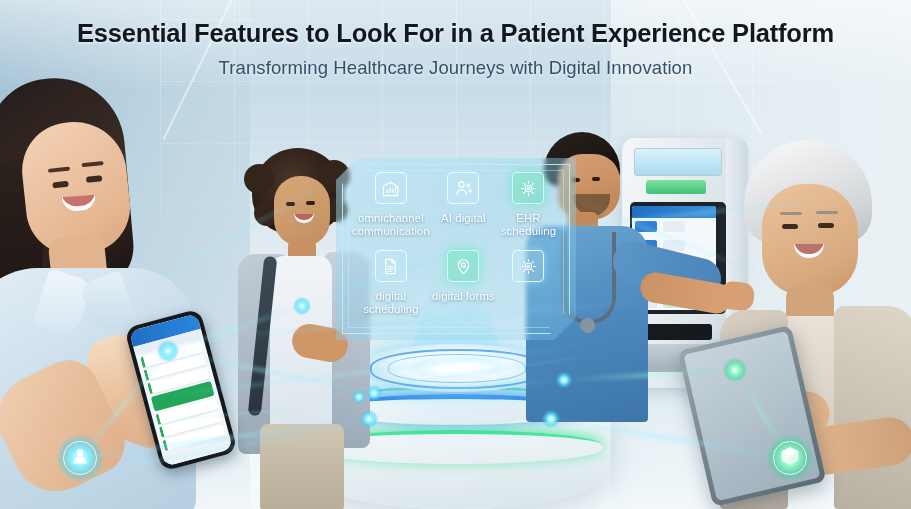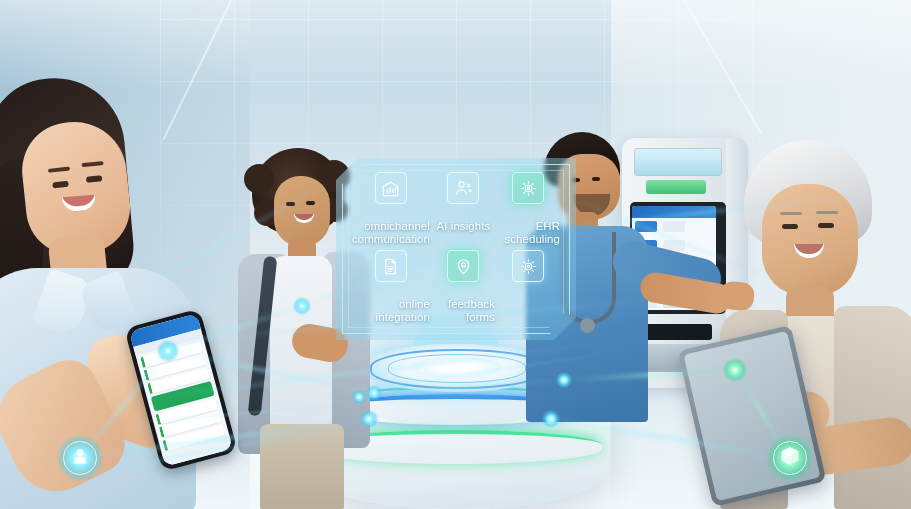--- a/index.html
+++ b/index.html
@@ -416,22 +416,22 @@
     background:rgba(200,240,252,.2);
     box-shadow:0 0 9px rgba(170,235,255,.6);
   }
   .tile-icon.accent{
     background:linear-gradient(150deg,rgba(110,235,185,.55),rgba(70,215,170,.35));
     border-color:rgba(215,255,240,.95);
     box-shadow:0 0 11px rgba(90,235,190,.75);
   }
   .tile-icon svg{display:block;}
   .tile-label{
-    margin-top:16px;font-size:11.4px;line-height:12.6px;color:#ffffff;
-    text-align:right;font-weight:400;letter-spacing:.1px;
+    margin-top:8px;font-size:11.4px;line-height:12.6px;color:#ffffff;
+    text-align:center;font-weight:400;letter-spacing:.1px;
     text-shadow:0 1px 3px rgba(25,80,115,.55);
   }
 
   
   .net{position:absolute;inset:0;z-index:28;pointer-events:none;}
   .node{
     position:absolute;border-radius:50%;
     display:flex;align-items:center;justify-content:center;
     z-index:33;
   }
@@ -653,50 +653,50 @@
         <div class="tile-label">omnichannel communication</div>
       </div>
       <div class="tile">
         <div class="tile-icon">
           <svg width="19" height="19" viewBox="0 0 24 24">
             <circle stroke="#ffffff" fill="none" stroke-width="1.5" stroke-linecap="round" stroke-linejoin="round" cx="9.5" cy="7" r="3.3"></circle>
             <path stroke="#ffffff" fill="none" stroke-width="1.5" stroke-linecap="round" stroke-linejoin="round" d="M3.5 19.5c0-3.4 2.7-5.8 6-5.8s6 2.4 6 5.8"></path>
             <path stroke="#ffffff" fill="none" stroke-width="1.5" stroke-linecap="round" stroke-linejoin="round" d="M16.5 6.5l3.5 3.5M20 6.5l-3.5 3.5M19 13.5l2.5 2.5M21.5 13.5L19 16"></path>
           </svg>
         </div>
-        <div class="tile-label">AI insights</div>
+        <div class="tile-label">AI digital</div>
       </div>
       <div class="tile">
         <div class="tile-icon accent">
           <svg width="19" height="19" viewBox="0 0 24 24">
             <circle stroke="#ffffff" fill="none" stroke-width="1.5" stroke-linecap="round" stroke-linejoin="round" cx="12" cy="12" r="4.1"></circle>
             <circle stroke="#ffffff" fill="none" stroke-width="1.5" stroke-linecap="round" stroke-linejoin="round" cx="12" cy="12" r="1.5"></circle>
             <path stroke="#ffffff" fill="none" stroke-width="1.5" stroke-linecap="round" stroke-linejoin="round" d="M12 3.2v2.3M12 18.5v2.3M3.2 12h2.3M18.5 12h2.3M5.8 5.8l1.6 1.6M16.6 16.6l1.6 1.6M18.2 5.8l-1.6 1.6M7.4 16.6l-1.6 1.6"></path>
           </svg>
         </div>
         <div class="tile-label">EHR scheduling</div>
       </div>
       <div class="tile">
         <div class="tile-icon">
           <svg width="19" height="19" viewBox="0 0 24 24">
             <path stroke="#ffffff" fill="none" stroke-width="1.5" stroke-linecap="round" stroke-linejoin="round" d="M6 3h8l4 4v14H6z"></path>
             <path stroke="#ffffff" fill="none" stroke-width="1.5" stroke-linecap="round" stroke-linejoin="round" d="M14 3v4h4"></path>
             <path stroke="#ffffff" fill="none" stroke-width="1.5" stroke-linecap="round" stroke-linejoin="round" d="M9 12h6M9 15h6M9 18h4"></path>
           </svg>
         </div>
-        <div class="tile-label">online integration</div>
+        <div class="tile-label">digital scheduling</div>
       </div>
       <div class="tile">
         <div class="tile-icon accent">
           <svg width="19" height="19" viewBox="0 0 24 24">
             <path stroke="#ffffff" fill="none" stroke-width="1.5" stroke-linecap="round" stroke-linejoin="round" d="M12 21s6.5-6.4 6.5-11A6.5 6.5 0 0 0 5.5 10c0 4.6 6.5 11 6.5 11z"></path>
             <circle stroke="#ffffff" fill="none" stroke-width="1.5" stroke-linecap="round" stroke-linejoin="round" cx="12" cy="10" r="2.5"></circle>
           </svg>
         </div>
-        <div class="tile-label">feedback forms</div>
+        <div class="tile-label">digital forms</div>
       </div>
       <div class="tile">
         <div class="tile-icon">
           <svg width="19" height="19" viewBox="0 0 24 24">
             <circle stroke="#ffffff" fill="none" stroke-width="1.5" stroke-linecap="round" stroke-linejoin="round" cx="12" cy="12" r="4.1"></circle>
             <circle stroke="#ffffff" fill="none" stroke-width="1.5" stroke-linecap="round" stroke-linejoin="round" cx="12" cy="12" r="1.5"></circle>
             <path stroke="#ffffff" fill="none" stroke-width="1.5" stroke-linecap="round" stroke-linejoin="round" d="M12 3.2v2.3M12 18.5v2.3M3.2 12h2.3M18.5 12h2.3M5.8 5.8l1.6 1.6M16.6 16.6l1.6 1.6M18.2 5.8l-1.6 1.6M7.4 16.6l-1.6 1.6"></path>
           </svg>
         </div>
       </div>
@@ -740,14 +740,18 @@
         <div class="halo"></div>
       </div>
       <div class="node cyan" style="left: 360px; top: 410px; width: 18px; height: 18px;">
         <div class="halo"></div>
       </div>
       <div class="node cyan" style="left: 542px; top: 410px; width: 18px; height: 18px;">
         <div class="halo"></div>
       </div>
     </div>
 
+  <div class="titleblock">
+    <div class="title">Essential Features to Look For in a Patient Experience Platform</div>
+    <div class="subtitle">Transforming Healthcare Journeys with Digital Innovation</div>
+  </div>
 
 </div>
 
 </body></html>

